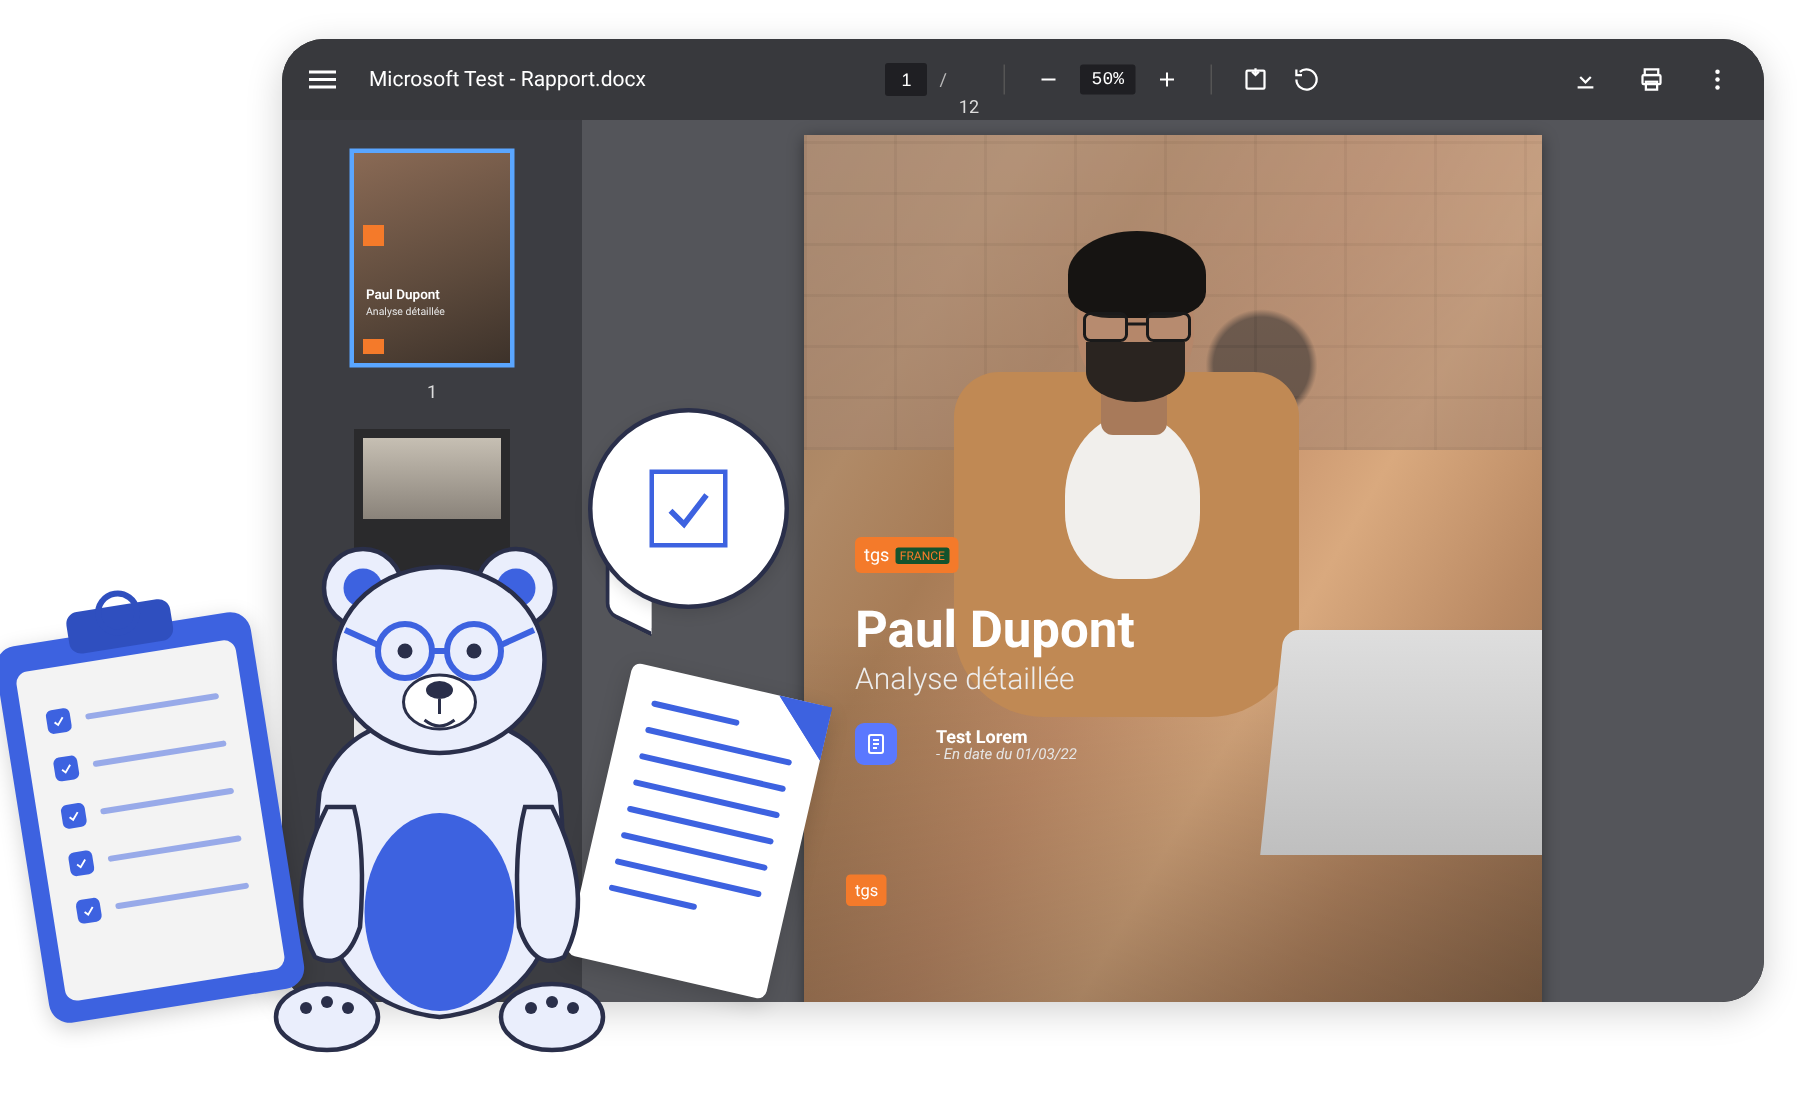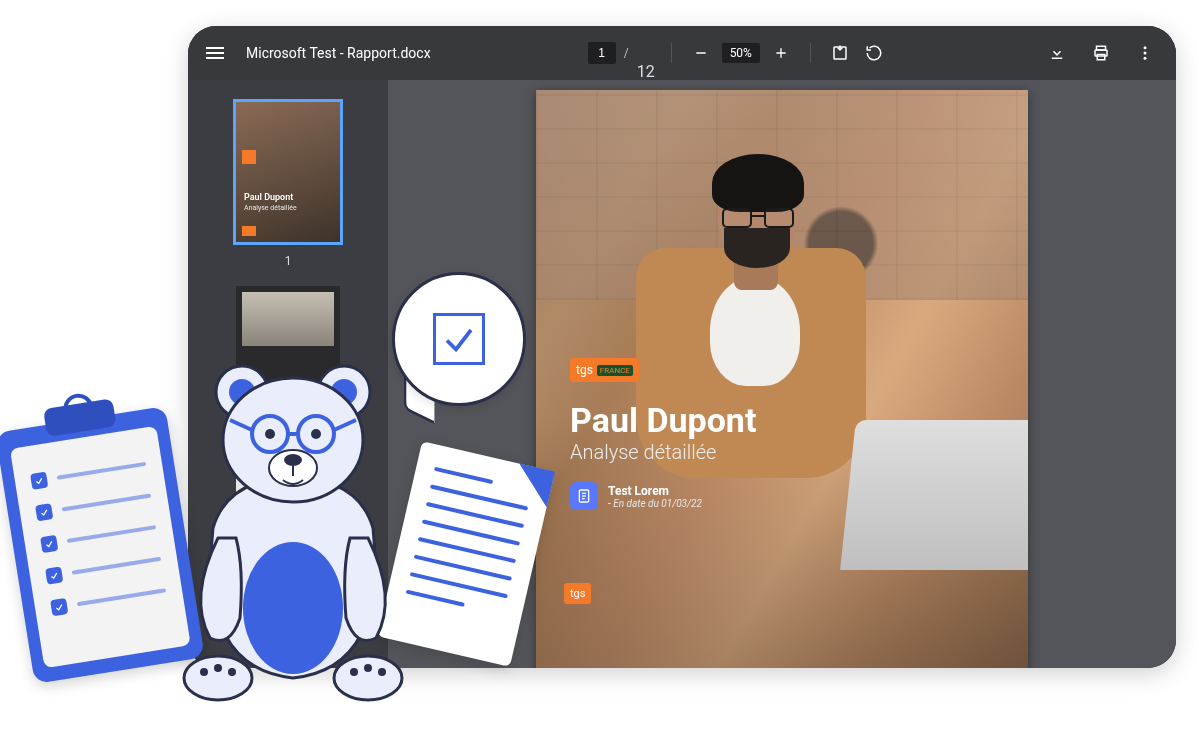--- a/index.html
+++ b/index.html
@@ -37,29 +37,29 @@
   .toolbar .center { margin: 0 auto; display:flex; align-items:center; gap:8px; }
   .toolbar .right { display:flex; align-items:center; gap:18px; }
   .hamburger { display:flex; flex-direction:column; gap:3px; cursor:pointer; margin-right:14px; }
   .hamburger span { width:18px; height:2px; background:#fff; display:block; }
   .doc-title { font-size:14px; }
   .page-input {
     width:28px; height:22px; background:#1f1f23; color:#fff;
     border:none; text-align:center; font-size:12px; border-radius:2px;
   }
   .page-sep { color:#bbb; font-size:12px; }
-  .page-total { color:#ddd; font-size:16px;margin-top:36px; }
+  .page-total { color:#ddd; font-size:12px;margin-top:36px; }
   .divider { width:1px; height:20px; background:#555; margin:0 8px; }
   .tb-btn {
     width:26px; height:26px; display:flex; align-items:center; justify-content:center;
     color:#fff; cursor:pointer; border-radius:3px;
   }
   .zoom-val {
     background:#1f1f23; color:#fff; font-size:12px;
-    padding:3px 8px; border-radius:2px;
+    padding:3px 8px; border-radius:2px;font-family:Liberation Mono, monospace;
   }
   .content {
     flex:1; display:flex; background:#54555a;
   }
   .thumbs {
     width:200px; background:#3c3d42;
     display:flex; flex-direction:column; align-items:center;
     padding-top:22px; gap:8px;
   }
   .thumb {
@@ -165,21 +165,21 @@
   .logo-badge .sub { font-size:8px; background:#14532d; color:#f47a2a; padding:1px 3px; border-radius:2px; }
   .cover-title {
     position:absolute; left:34px; top:310px; color:#fff;
     font-size:34px; font-weight:700;
   }
   .cover-sub {
     position:absolute; left:34px; top:350px; color:#ededed;
     font-size:20px; font-weight:300;
   }
   .doc-badge {
-    position:absolute; left:34px; top:392px; display:flex; align-items:center; gap:10px;
+    position:absolute; left:34px; top:392px; display:flex; align-items:center; gap:26px;
   }
   .doc-icon {
     width:28px; height:28px; background:#5a78ff; border-radius:6px;
     display:flex; align-items:center; justify-content:center;
   }
   .doc-icon svg { width:16px; height:16px; }
   .doc-texts { color:#fff; font-size:12px; }
   .doc-texts .dt1 { font-weight:700; }
   .doc-texts .dt2 { font-size:10px; color:#e6e6e6; font-style:italic; }
   .logo-badge2 {

